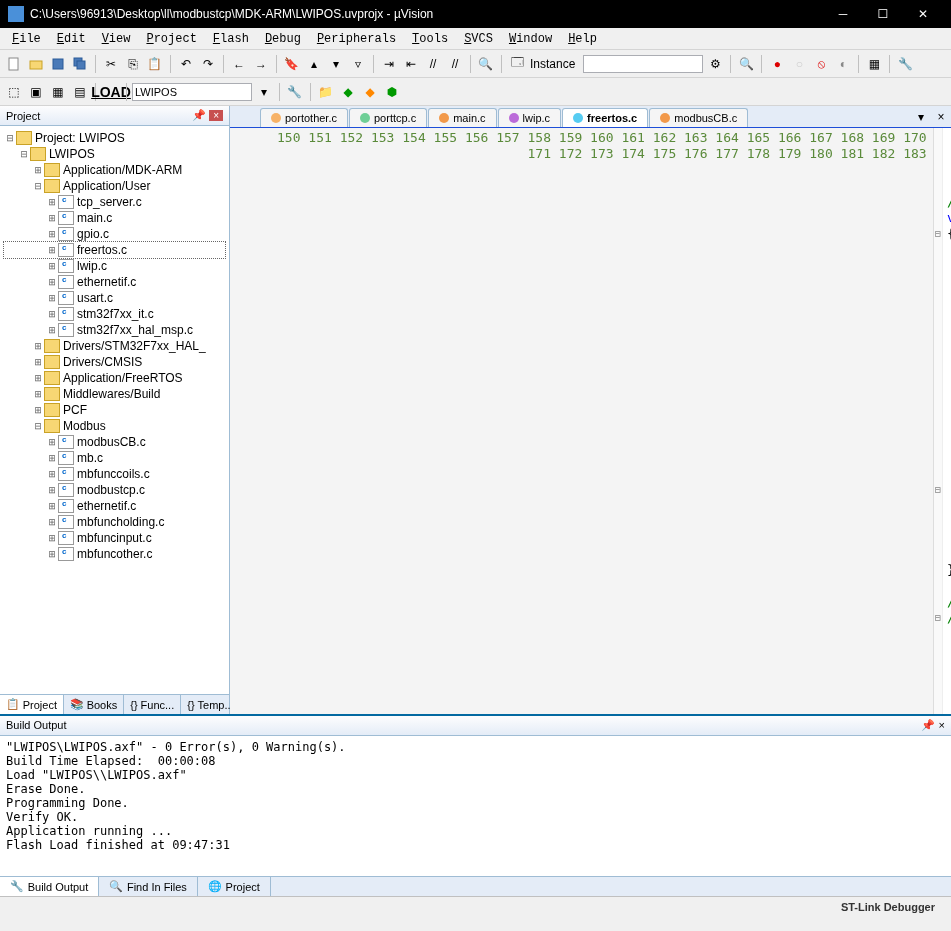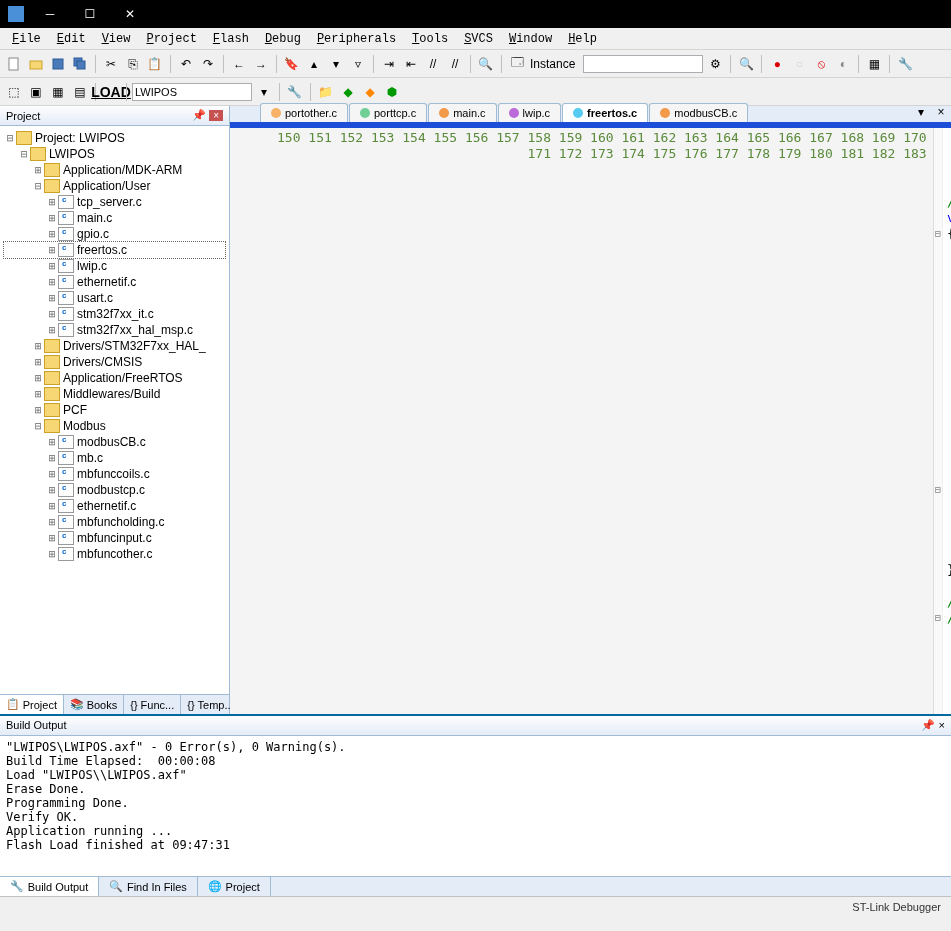--- a/index.html
+++ b/index.html
@@ -24,44 +24,45 @@
 .tree-indent { display: inline-block; }
 .tree-toggle { width: 12px; text-align: center; color: #666; font-size: 9px; }
 .tree-icon { width: 16px; height: 14px; margin-right: 3px; display: inline-block; }
 .folder-icon { background: #f7d774; border: 1px solid #c9a227; }
 .file-icon { background: #fff; border: 1px solid #999; position: relative; }
 .c-icon::after { content:"c"; position:absolute; font-size:8px; color:#06c; left:3px; top:-1px; font-weight:bold; }
 .sidebar-tabs { display: flex; border-top: 1px solid #9fbcd4; background: #e4ecf7; font-size: 11px; }
 .sidebar-tab { padding: 3px 6px; border-right: 1px solid #9fbcd4; cursor: pointer; display:flex; align-items:center; gap:3px; }
 .sidebar-tab.active { background: #fff; }
 .editor-area { flex: 1; display: flex; flex-direction: column; background: #fff; }
-.file-tabs { display: flex; background: #e4ecf7; border-bottom: 6px solid #1d4ed8; height: 22px; align-items: flex-end; padding-left: 30px; }
+.file-tabs { display: flex; background: #e4ecf7; border-bottom: 1px solid #1d4ed8; height: 22px; align-items: flex-end; padding-left: 30px; }
 .file-tab { padding: 3px 10px; font-size: 11px; border: 1px solid #9fbcd4; border-bottom: none; margin-right: 1px; background: #f5f5f5; cursor: pointer; border-radius: 3px 3px 0 0; display:flex; align-items:center; gap:4px; }
 .file-tab.active { background: #fff; font-weight: bold; }
 .file-tab .dot { width:10px; height:10px; border-radius:50%; }
 .code-area { flex: 1; display: flex; overflow: hidden; font-family: Consolas, monospace; font-size: 13px; line-height: 16px; }
 .gutter { background: #f4f4f4; border-right: 1px solid #ddd; text-align: right; color: #5a8a3a; padding: 2px 6px 2px 20px; user-select: none; }
 .fold-col { width: 14px; background: #f9f9f9; border-right: 1px solid #eee; }
 .code { flex: 1; padding: 2px 4px; white-space: pre; overflow: auto; position: relative; }
 .kw { color: #0000ff; }
 .cm { color: #008000; }
 .output-panel { border-top: 2px solid #0369a1; background: #fff; }
 .output-header { background: linear-gradient(#fdfdfe,#e4ecf7); border-bottom: 1px solid #9fbcd4; padding: 3px 6px; font-size: 11px; display:flex; justify-content:space-between; }
 .output-body { font-family: Consolas, monospace; font-size: 12px; padding: 4px 6px; height: 140px; overflow: auto; white-space: pre; }
 .output-tabs { display: flex; border-top: 1px solid #9fbcd4; background: #e4ecf7; font-size: 11px; }
 .output-tab { padding: 3px 10px; border-right: 1px solid #9fbcd4; cursor: pointer; display:flex; gap:4px; align-items:center; }
 .output-tab.active { background: #fff; }
-.statusbar { background: #f0f0f0; border-top: 1px solid #c0c0c0; height: 20px; display: flex; align-items: center; justify-content: flex-end; padding: 0 10px; font-size: 11px; color: #333; }
+.statusbar { background: #f0f0f0; border-top: 1px solid #c0c0c0; height: 20px; display: flex; align-items: center; justify-content: flex-end; padding: 0 16px; font-size: 11px; color: #333; font-weight: bold; }
 svg { display: block; }
 </style>
 </head>
 <body>
 
 <div class="titlebar">
   <span style="width:16px;height:16px;background:#4a90d9;margin-right:6px;"></span>
+  <span class="title">C:\Users\96913\Desktop\ll\modbustcp\MDK-ARM\LWIPOS.uvprojx - µVision</span>
   <div class="winbtns">
     <div class="winbtn">─</div>
     <div class="winbtn">☐</div>
     <div class="winbtn close">✕</div>
   </div>
 </div>
 
 <div class="menubar" id="menubar">
     <span class="menuitem"><u>F</u>ile</span>
     <span class="menuitem"><u>E</u>dit</span>

